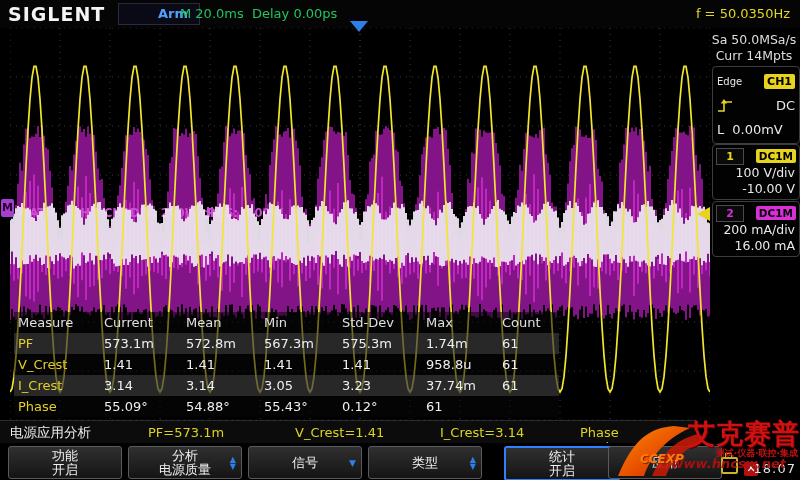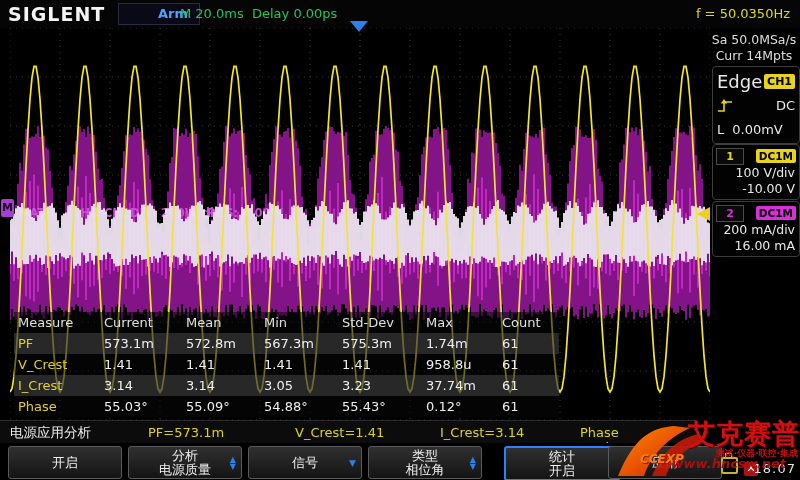--- a/index.html
+++ b/index.html
@@ -36,21 +36,21 @@
   .mt-name{color:#e4cf28;}
   .mt-val{color:#efefef;}
 
   
   #right-panel{left:710px;top:28px;width:90px;height:392px;background:#000;}
   .rp-line{width:88px;text-align:center;font-size:12.5px;color:#dedede;}
   #rp-sa{top:4px;} #rp-curr{top:20px;}
   .rp-box{left:2px;width:82px;border:1px solid #3d3d3d;border-radius:4px;background:#020202;padding:2px 2px;}
   #trig-box{top:38px;height:72px;}
   .tbx-row{display:flex;align-items:center;height:24px;padding:0 2px;}
-  .tbx-label{color:#e8e8e8;font-size:18px;}
+  .tbx-label{color:#e8e8e8;font-size:10px;}
   .src-badge{margin-left:auto;background:#e8d31d;color:#000;font-size:11px;font-weight:bold;
              padding:1px 3px;border-radius:2px;}
   .cpl-text{margin-left:auto;color:#e8e8e8;font-size:13px;}
   .lvl-text{color:#e8e8e8;font-size:13px;}
   .ch-box{height:50px;}
   #ch1-box{top:116px;} #ch2-box{top:173px;}
   .ch-row1{display:flex;align-items:center;height:18px;padding:0 1px;}
   .ch-id{width:26px;height:15px;background:#0a0a0a;border:1px solid #4a4a4a;font-size:11px;
          font-weight:bold;text-align:center;line-height:15px;}
   .ch-cpl{margin-left:auto;font-size:10.5px;font-weight:bold;color:#000;padding:1px 3px;border-radius:2px;}
@@ -181,21 +181,20 @@
     <span class="mt-name">I_Crest</span>
     <span class="mt-val">3.14</span>
     <span class="mt-val">3.14</span>
     <span class="mt-val">3.05</span>
     <span class="mt-val">3.23</span>
     <span class="mt-val">37.74m</span>
     <span class="mt-val">61</span>
   </div>
   <div class="mt-row">
     <span class="mt-name">Phase</span>
-    <span class="mt-val">55.03°</span>
     <span class="mt-val">55.09°</span>
     <span class="mt-val">54.88°</span>
     <span class="mt-val">55.43°</span>
     <span class="mt-val">0.12°</span>
     <span class="mt-val">61</span>
   </div>
 </div>
 
 <div id="right-panel" class="abs">
   <div class="abs rp-line" id="rp-sa">Sa 50.0MSa/s</div>
@@ -241,39 +240,39 @@
 <div id="status-bar" class="abs">
   <span class="abs" id="sb-title">电源应用分析</span>
   <span class="abs sb-readout" id="sb-r0">PF=573.1m</span>
   <span class="abs sb-readout" id="sb-r1">V_Crest=1.41</span>
   <span class="abs sb-readout" id="sb-r2">I_Crest=3.14</span>
   <span class="abs sb-readout" id="sb-r3">Phase Angle=55.03°</span>
 </div>
 
 <div id="menu-bar" class="abs">
   <div class="menu-btn" style="left:8px">
+    <span>功能</span>
     <span>开启</span>
     <span class="menu-arrow"></span>
   </div>
   <div class="menu-btn" style="left:128px">
     <span>分析</span>
     <span>电源质量</span>
     <span class="menu-arrow">
         <i>▲</i>
         <i>▼</i>
       </span>
   </div>
   <div class="menu-btn" style="left:248px">
     <span>信号</span>
     <span></span>
     <span class="menu-arrow">▼</span>
   </div>
   <div class="menu-btn" style="left:368px">
     <span>类型</span>
-    <span>相位角</span>
     <span class="menu-arrow">
         <i>▲</i>
         <i>▼</i>
       </span>
   </div>
   <div class="menu-btn active" style="left:488px">
     <span>统计</span>
     <span>开启</span>
     <span class="menu-arrow"></span>
   </div>

